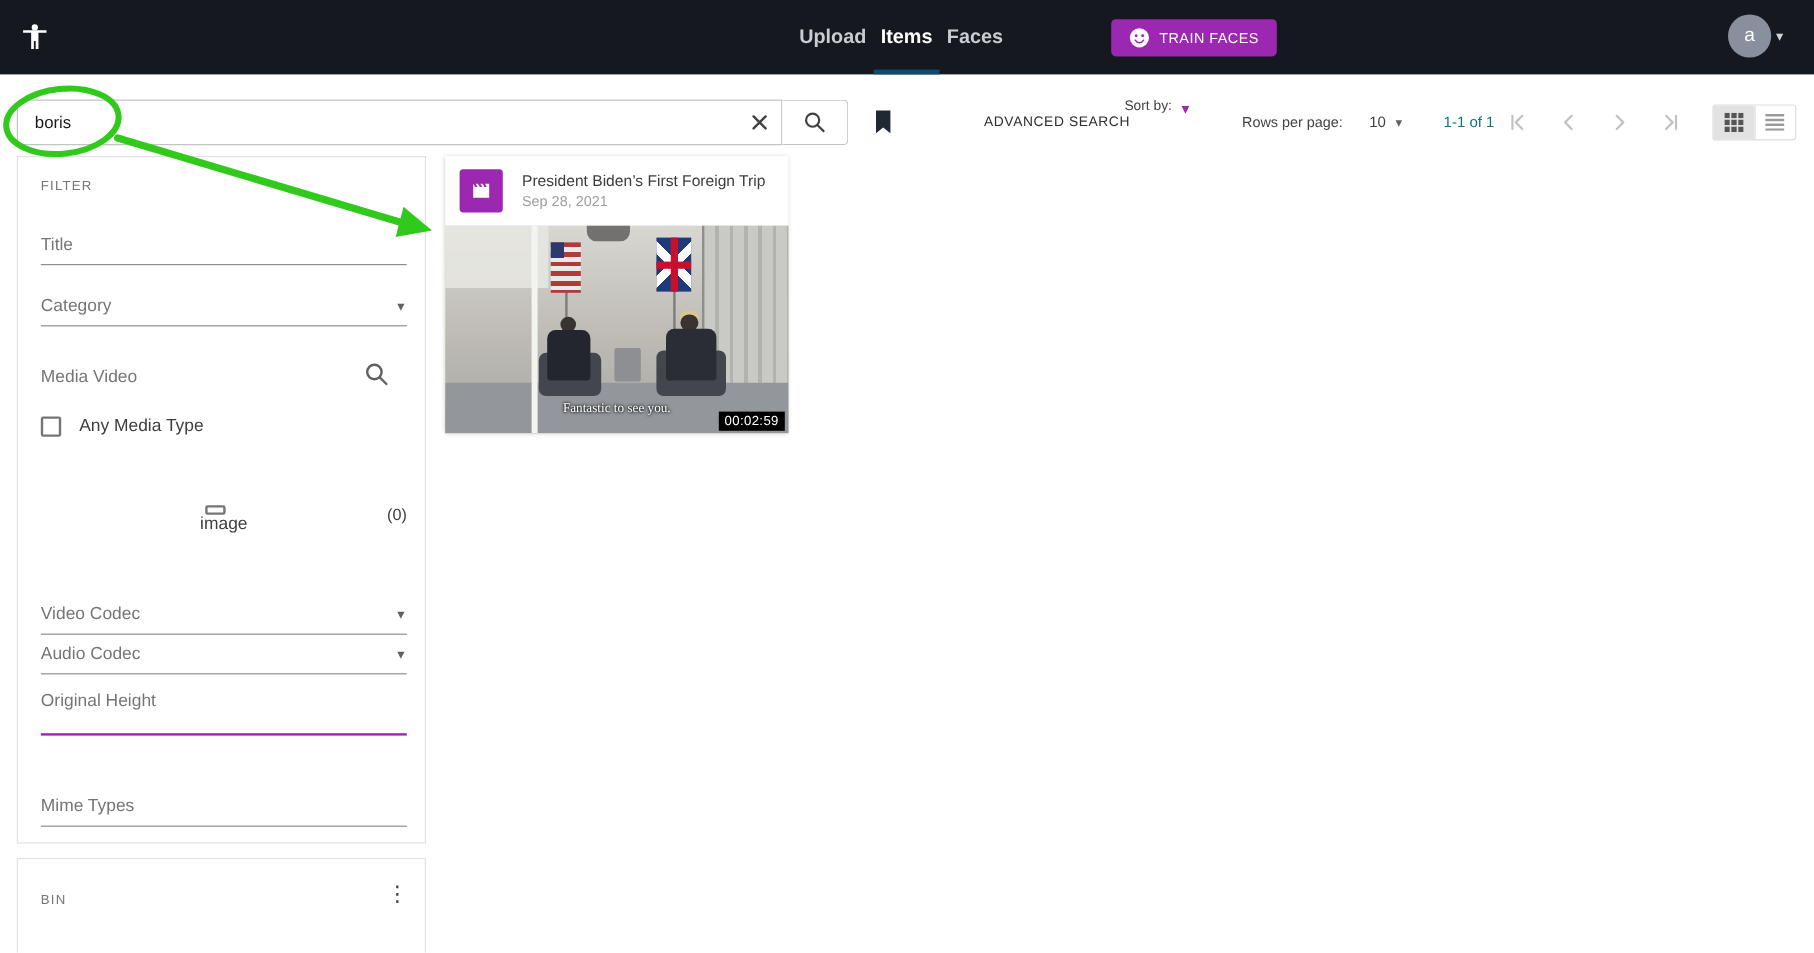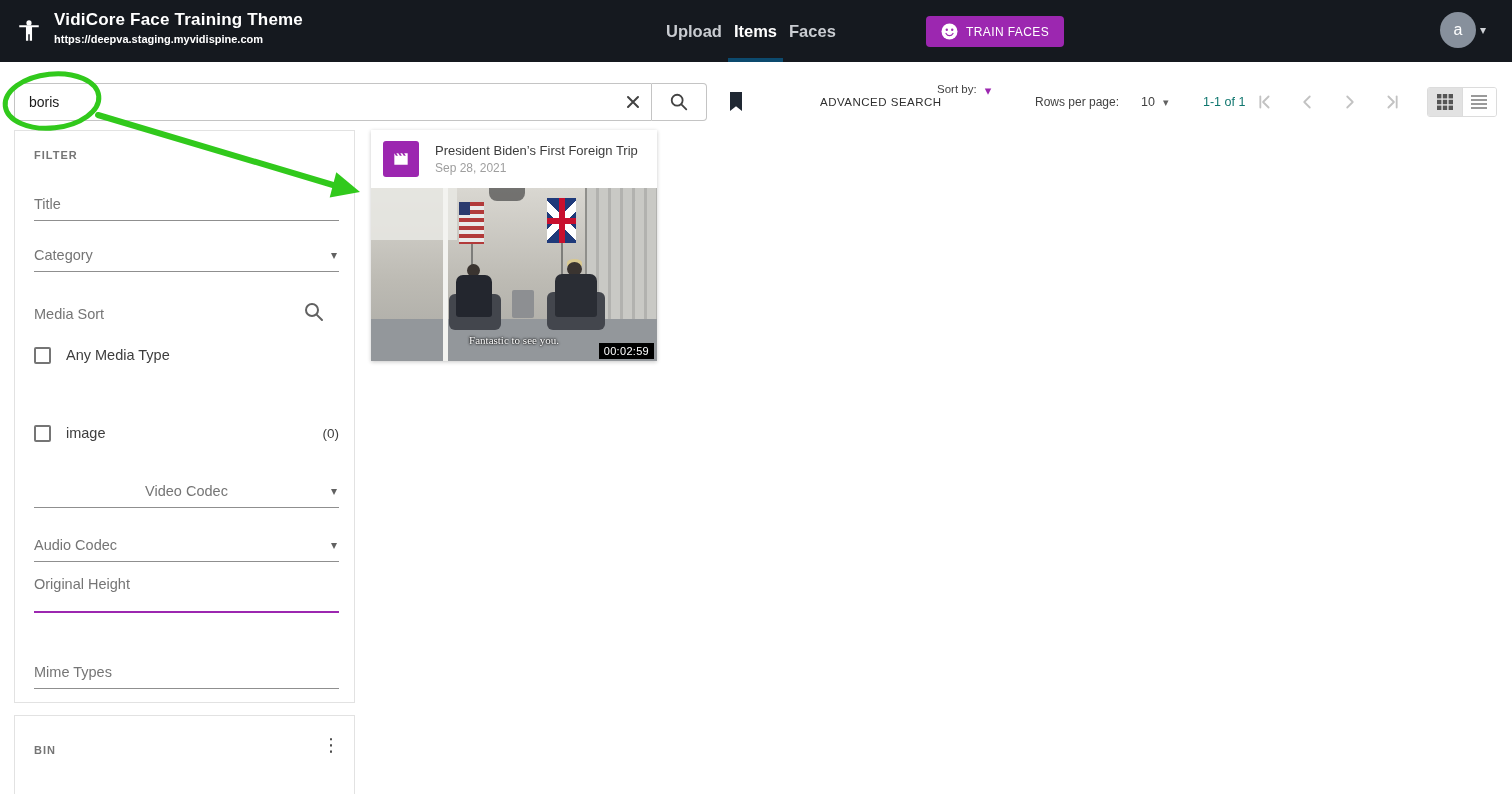--- a/index.html
+++ b/index.html
@@ -35,21 +35,21 @@
   .range{position:absolute;left:1203px;top:83px;height:38px;display:flex;align-items:center;font-size:12.5px;color:#0f766e;}
   .pager{position:absolute;left:1253px;top:83px;height:38px;display:flex;align-items:center;gap:21px;}
   .pg-btn{border:none;background:none;padding:0;cursor:pointer;display:flex;align-items:center;}
   .view-toggle{position:absolute;left:1427px;top:87px;width:70px;height:30px;border:1px solid #dcdcdc;border-radius:3px;box-sizing:border-box;display:flex;overflow:hidden;}
   .view-btn{flex:1;border:none;background:#fff;display:flex;align-items:center;justify-content:center;cursor:pointer;padding:0;}
   .view-btn.active{background:#e2e2e2;}
   .view-btn + .view-btn{border-left:1px solid #dcdcdc;}
 
   
   .filter-panel{position:absolute;left:14px;top:130px;width:341px;height:573px;border:1px solid #e2e2e2;background:#fff;box-sizing:border-box;}
-  .panel-header{position:absolute;left:19px;font-size:11px;letter-spacing:1px;color:#757575;font-weight:700;}
+  .panel-header{position:absolute;left:19px;font-size:11px;letter-spacing:1px;color:#757575;font-weight:400;}
   .f-field{position:absolute;left:19px;width:305px;height:26px;cursor:text;}
   .f-label{font-size:14.5px;color:#757575;}
   .f-underline{position:absolute;left:0;right:0;bottom:0;border-bottom:1px solid #8f8f8f;}
   .f-underline.accent{border-bottom:2px solid #9C27B0;}
   .f-caret{position:absolute;right:2px;top:2px;color:#616161;font-size:12px;cursor:pointer;}
   .mt-search{position:absolute;right:14px;top:-4px;cursor:pointer;}
   .cb-row{position:absolute;left:19px;width:305px;height:24px;display:flex;align-items:center;cursor:pointer;}
   .cb-box{width:17px;height:17px;border:2px solid #757575;border-radius:2px;margin-right:15px;background:#fff;box-sizing:border-box;}
   .cb-label{font-size:14.5px;color:#3d3d3d;}
   .cb-count{position:absolute;right:0;font-size:13.5px;color:#3d3d3d;}
@@ -93,24 +93,20 @@
 
 <div class="page">
 
   <header class="navbar">
     <div class="logo">
       <svg width="26" height="26" viewBox="0 0 24 24">
           <circle cx="12" cy="4.5" r="2.4" fill="#fff"></circle>
           <path d="M21 8.5h-6.2v12.5h-2.1v-6h-1.4v6H9.2V8.5H3V6.6h18z" fill="#fff"></path>
         </svg>
     </div>
-    <div class="brand">
-      <div class="brand-title">VidiCore Face Training Theme</div>
-      <div class="brand-url">https://deepva.staging.myvidispine.com</div>
-    </div>
     <nav class="nav-links">
       <div class="nav-item">Upload</div>
       <div class="nav-item active">Items</div>
       <div class="nav-item">Faces</div>
     </nav>
     <button class="train-btn">
       <span style="display:flex;">
         <svg width="17" height="17" viewBox="0 0 17 17">
             <circle cx="8.5" cy="8.5" r="8" fill="#fff"></circle>
             <circle cx="5.8" cy="6.8" r="1.2" fill="#9C27B0"></circle>
@@ -216,41 +212,41 @@
       <span class="f-underline"></span>
     </div>
 
     <div class="f-field" style="top:115px;">
       <span class="f-label">Category</span>
       <span class="f-caret">▾</span>
       <span class="f-underline"></span>
     </div>
 
     <div class="f-field" style="top:174px;height:28px;">
-      <span class="f-label">Media Sort</span>
+      <span class="f-label">Media Video</span>
       <span class="mt-search">
         <svg width="22" height="22" viewBox="0 0 22 22">
             <circle cx="9" cy="9" r="6" stroke="#616161" stroke-width="2" fill="none"></circle>
             <path d="M13.6 13.6L19 19" stroke="#616161" stroke-width="2" stroke-linecap="round"></path>
           </svg>
       </span>
     </div>
 
     <div class="cb-row" style="top:212px;">
       <span class="cb-box"></span>
       <span class="cb-label">Any Media Type</span>
       <span class="cb-count"></span>
     </div>
-    <div class="cb-row" style="top:290px;">
+    <div class="cb-row" style="top:290px;flex-direction:column;">
       <span class="cb-box"></span>
       <span class="cb-label">image</span>
       <span class="cb-count">(0)</span>
     </div>
 
-    <div class="f-field" style="top:351px;text-align:center;">
+    <div class="f-field" style="top:372px;">
       <span class="f-label">Video Codec</span>
       <span class="f-caret">▾</span>
       <span class="f-underline"></span>
     </div>
 
     <div class="f-field" style="top:405px;">
       <span class="f-label">Audio Codec</span>
       <span class="f-caret">▾</span>
       <span class="f-underline"></span>
     </div>

